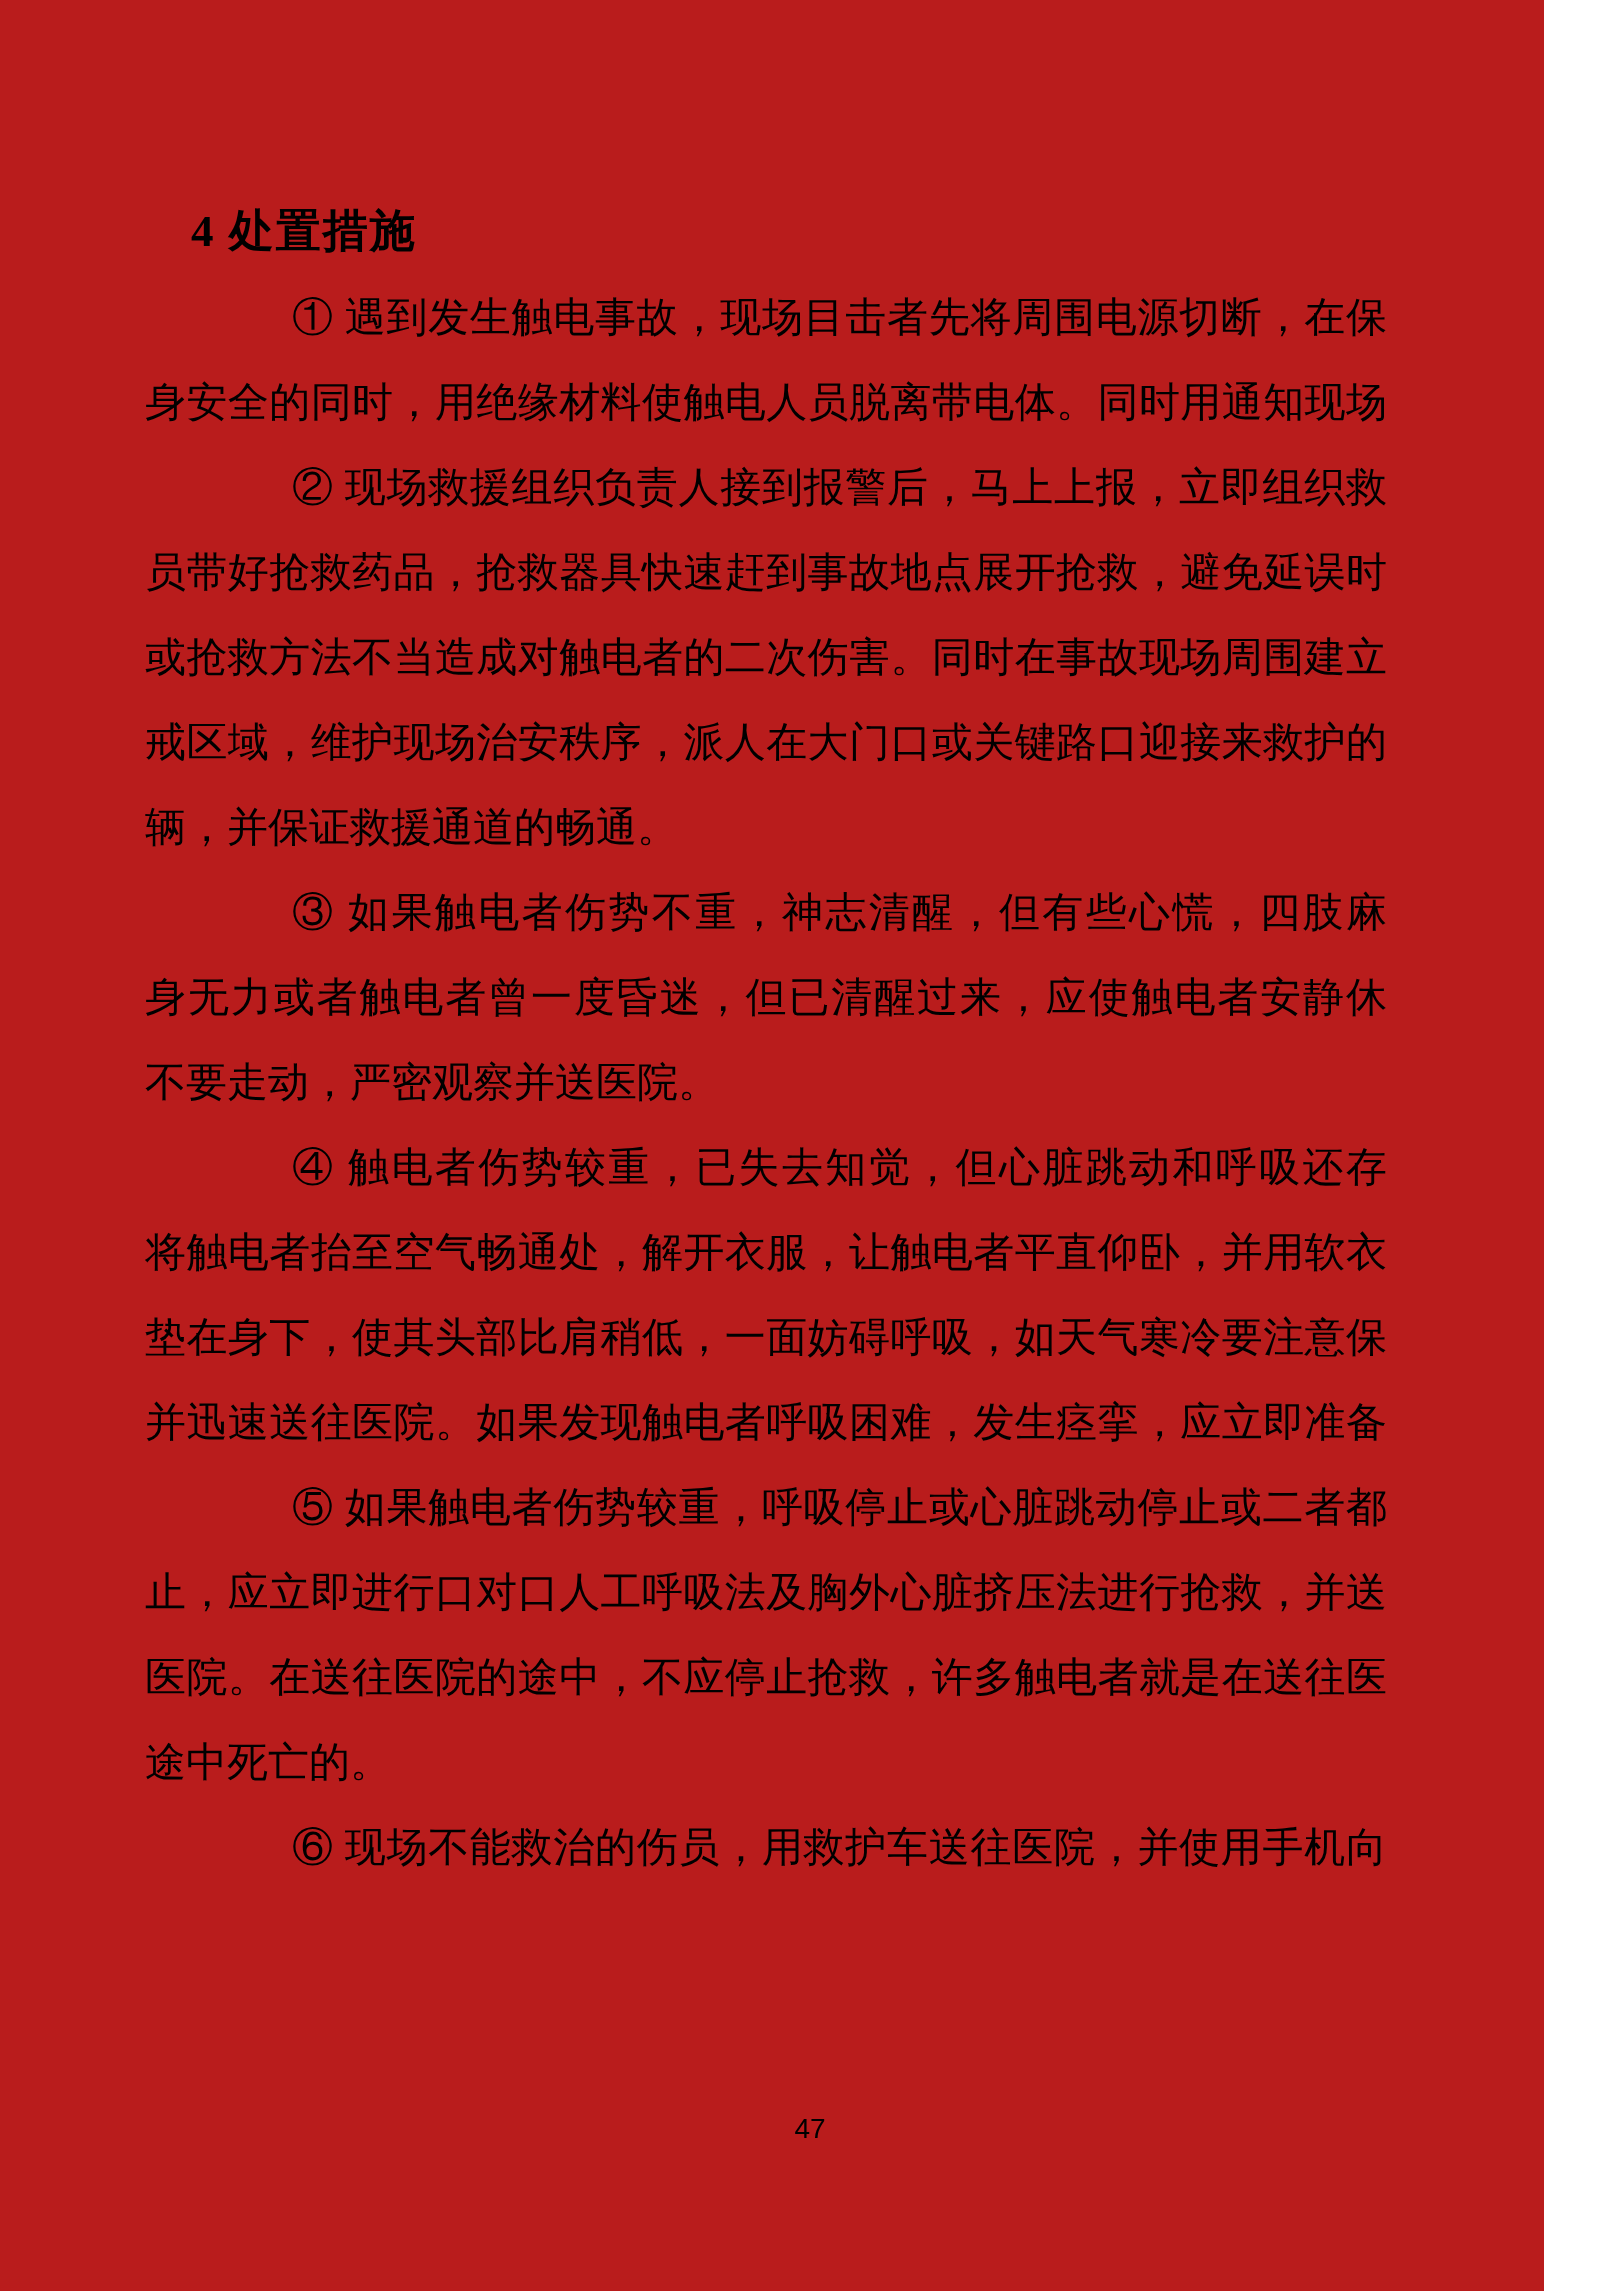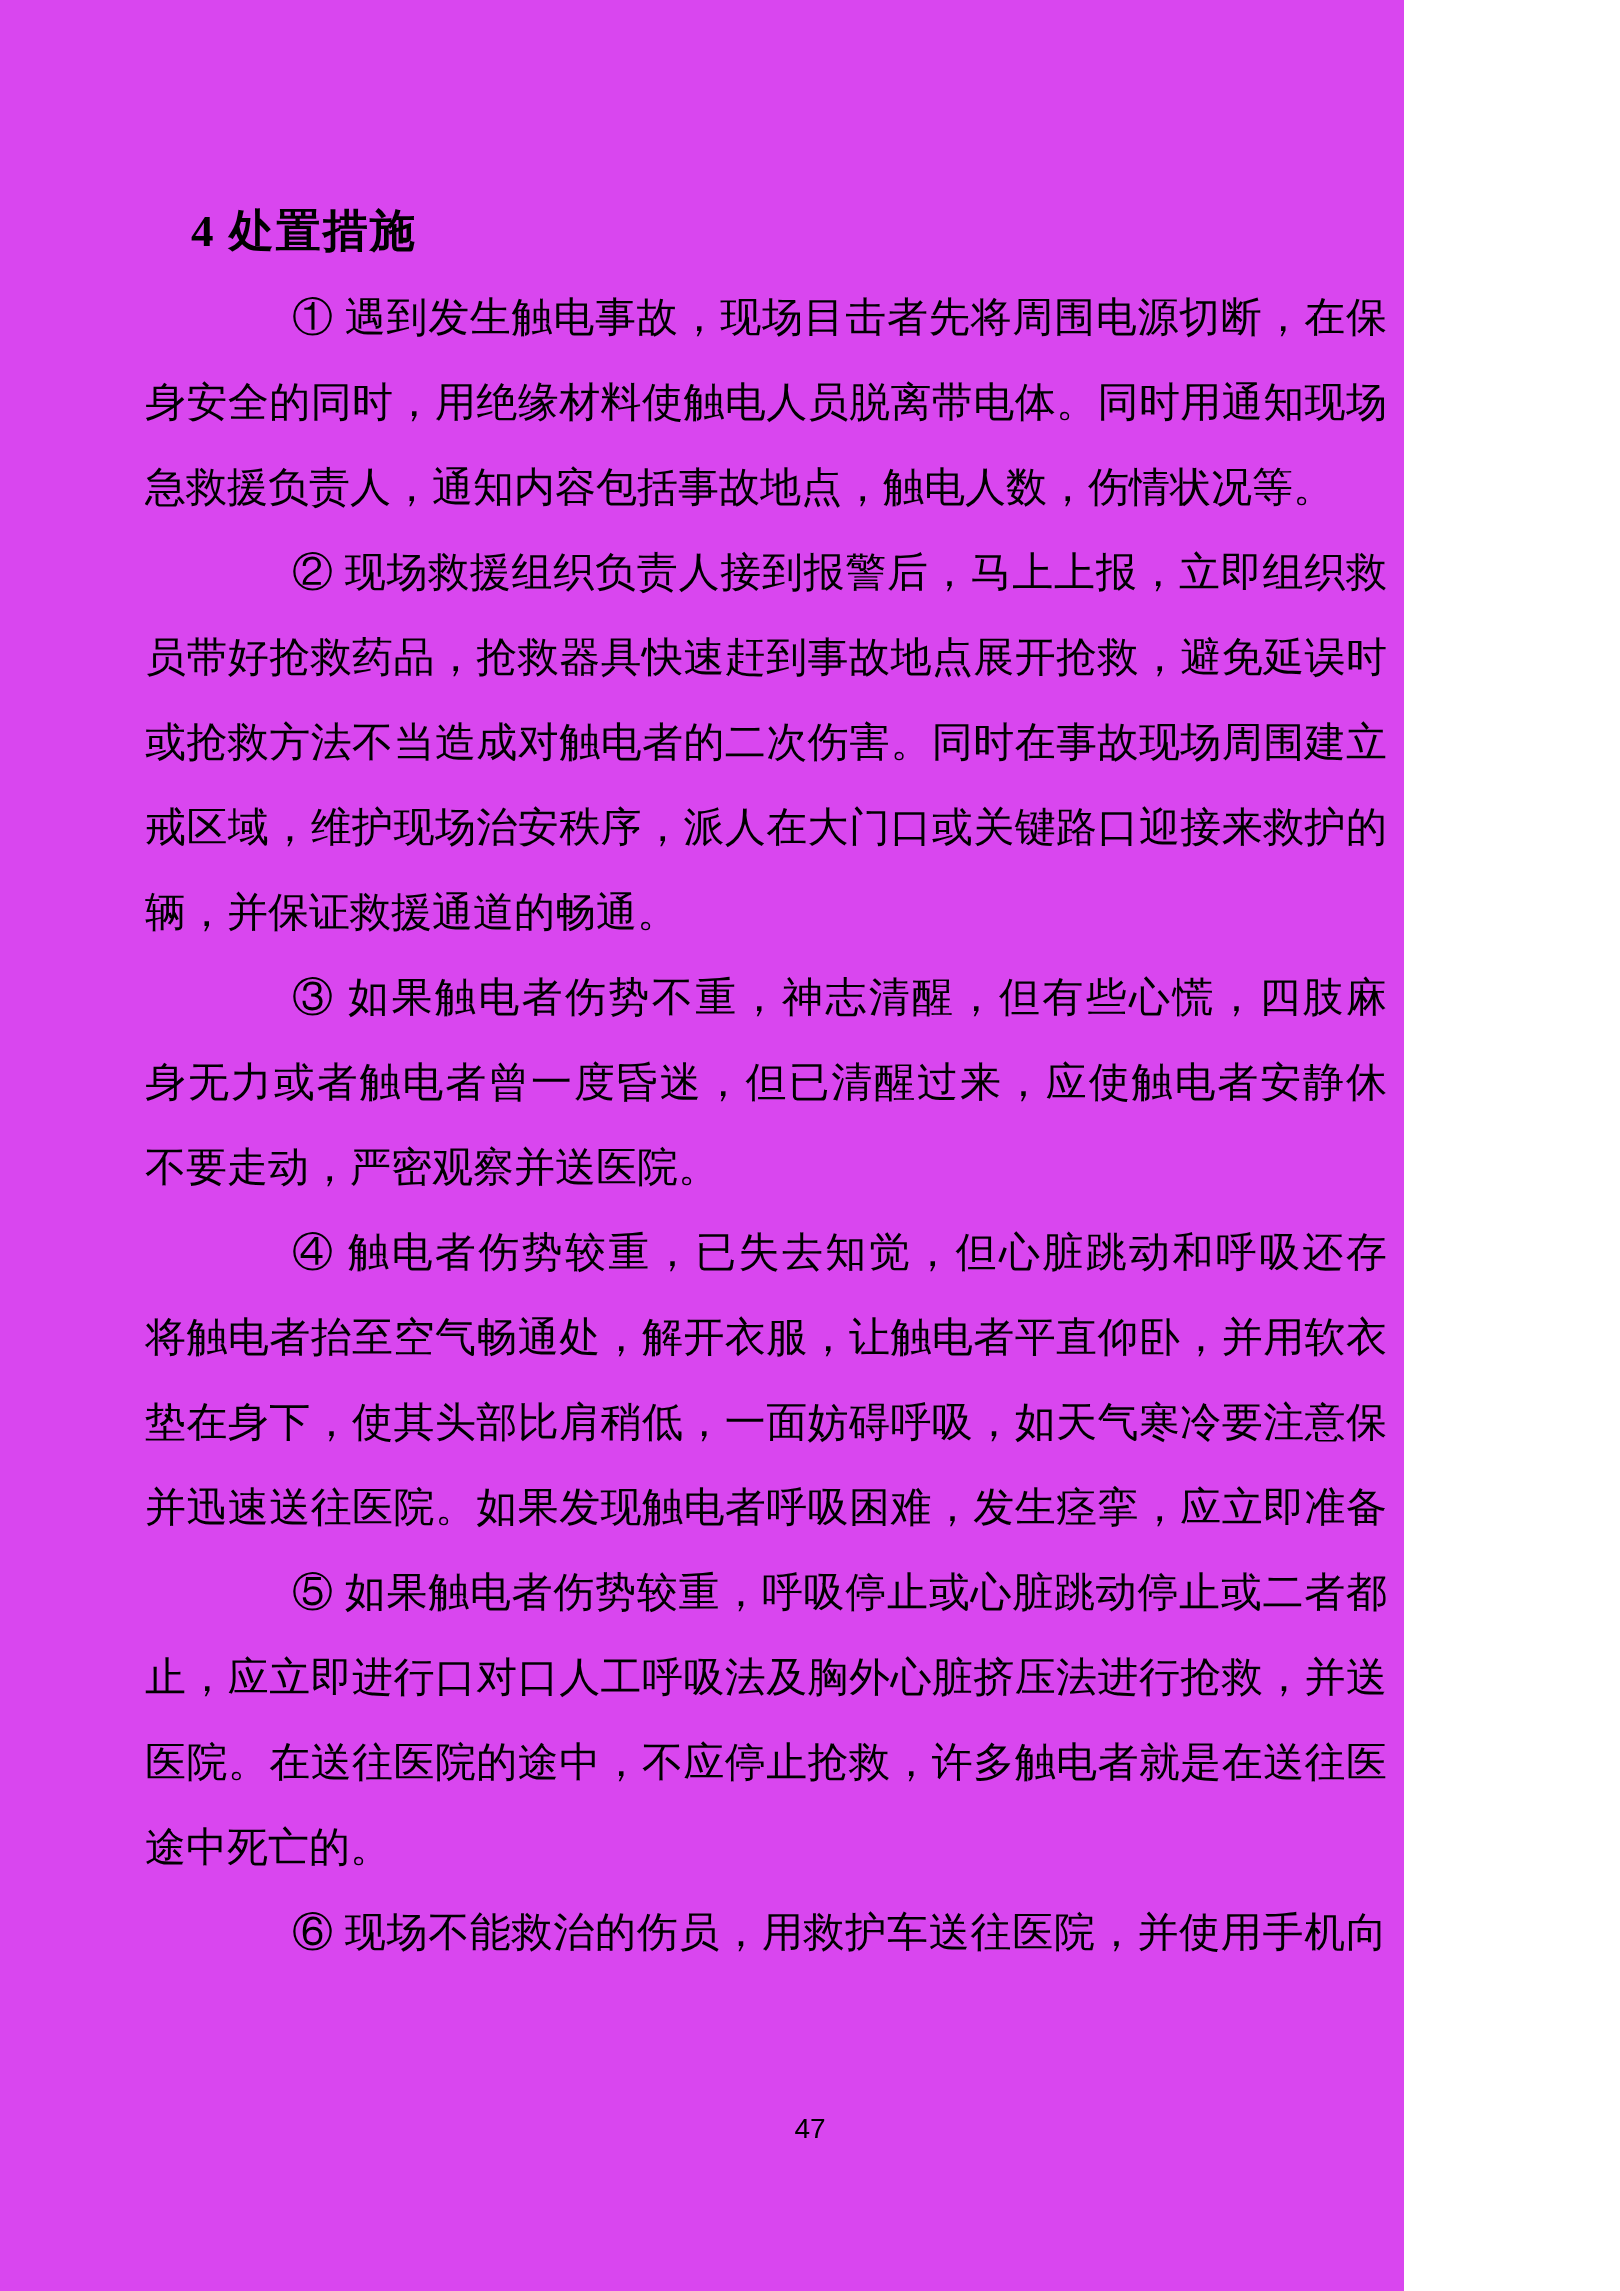--- a/index.html
+++ b/index.html
@@ -7,22 +7,22 @@
     width: 1620px; height: 2292px;
     background: #ffffff;
     font-family: "Liberation Serif", "DejaVu Serif", serif;
     color: #000000;
     position: relative;
     overflow: hidden;
   }
   .page {
     position: absolute;
     left: 0; top: 0;
-    width: 1404px; height: 2292px;
-    background: #d946ef;
+    width: 1544px; height: 2292px;
+    background: #b91c1c;
   }
   .heading {
     position: absolute;
     left: 191px;
     top: 200px;
     font-size: 45px;
     font-weight: bold;
     line-height: 63px;
     letter-spacing: 2px;
     white-space: nowrap;
@@ -63,21 +63,20 @@
 
 <div class="page">
 
   <div class="heading">4 处置措施</div>
 
   <div class="doc-body">
 
     <div class="para">
       <div class="line first">① 遇到发生触电事故，现场目击者先将周围电源切断，在保证自</div>
       <div class="line">身安全的同时，用绝缘材料使触电人员脱离带电体。同时用通知现场应</div>
-      <div class="line last">急救援负责人，通知内容包括事故地点，触电人数，伤情状况等。</div>
     </div>
 
     <div class="para">
       <div class="line first">② 现场救援组织负责人接到报警后，马上上报，立即组织救援人</div>
       <div class="line">员带好抢救药品，抢救器具快速赶到事故地点展开抢救，避免延误时机</div>
       <div class="line">或抢救方法不当造成对触电者的二次伤害。同时在事故现场周围建立警</div>
       <div class="line">戒区域，维护现场治安秩序，派人在大门口或关键路口迎接来救护的车</div>
       <div class="line last">辆，并保证救援通道的畅通。</div>
     </div>
 

